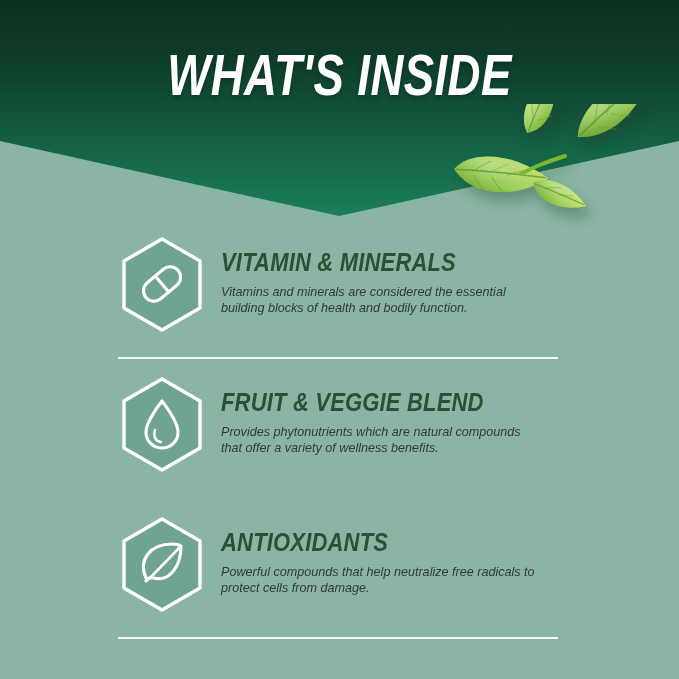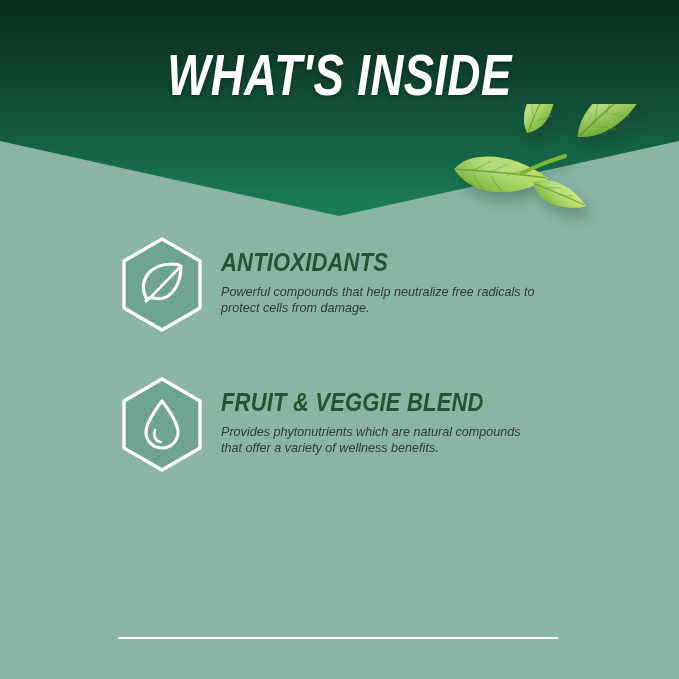--- a/index.html
+++ b/index.html
@@ -183,44 +183,60 @@
           <path d="M28,10 C32,7 36,4 40,2"></path>
         </g>
       </g>
 
       <path d="M74,70 C88,62 100,58 118,52" stroke="#7cb733" stroke-width="4" fill="none" stroke-linecap="round"></path>
     </g>
   </svg>
 
   <div id="sections">
 
+    <div class="section">
+      <div class="hexwrap">
+        <svg viewBox="0 0 88 97" width="88" height="97">
+          <polygon points="44,3 82,25 82,72 44,94 6,72 6,25" fill="#6fa392" stroke="#ffffff" stroke-width="3.4" stroke-linejoin="round"></polygon>
+          <g transform="translate(44,48) rotate(-40)" fill="none" stroke="#ffffff" stroke-width="3.1" stroke-linejoin="round">
+            <rect x="-21" y="-10.5" width="42" height="21" rx="10.5" ry="10.5"></rect>
+            <line x1="0" y1="-10.5" x2="0" y2="10.5"></line>
+          </g>
+        </svg>
+      </div>
+      <div class="sec-text">
+        <div class="sec-title">VITAMIN &amp; MINERALS</div>
+        <p class="sec-body">Vitamins and minerals are considered the essential building blocks of health and bodily function.</p>
+      </div>
+      <div class="divider" id="divider-1"></div>
+    </div>
+
+    <div class="section">
+      <div class="hexwrap">
+        <svg viewBox="0 0 88 97" width="88" height="97">
+          <polygon points="44,3 82,25 82,72 44,94 6,72 6,25" fill="#6fa392" stroke="#ffffff" stroke-width="3.4" stroke-linejoin="round"></polygon>
+          <path d="M44,25 C44,25 28,45 28,56 C28,65 35,72 44,72 C53,72 60,65 60,56 C60,45 44,25 44,25 Z" fill="none" stroke="#ffffff" stroke-width="3.1" stroke-linejoin="round"></path>
+          <path d="M37,54 C35,60 37,65 43,66" fill="none" stroke="#ffffff" stroke-width="2.4" stroke-linecap="round"></path>
+        </svg>
+      </div>
+      <div class="sec-text">
+        <div class="sec-title">FRUIT &amp; VEGGIE BLEND</div>
+        <p class="sec-body">Provides phytonutrients which are natural compounds that offer a variety of wellness benefits.</p>
+      </div>
+      <div class="divider" id="divider-2"></div>
+    </div>
 
     <div class="section">
       <div class="hexwrap">
         <svg viewBox="0 0 88 97" width="88" height="97">
           <polygon points="44,3 82,25 82,72 44,94 6,72 6,25" fill="#6fa392" stroke="#ffffff" stroke-width="3.4" stroke-linejoin="round"></polygon>
           <path d="M28,62 C20,44 32,28 54,28 C60,28 63,30 63,30 C63,52 50,66 36,62 C33,61 30,62 28,65" fill="none" stroke="#ffffff" stroke-width="3.1" stroke-linejoin="round" stroke-linecap="round"></path>
           <path d="M62,31 L31,63" fill="none" stroke="#ffffff" stroke-width="2.6" stroke-linecap="round"></path>
         </svg>
       </div>
       <div class="sec-text">
         <div class="sec-title">ANTIOXIDANTS</div>
         <p class="sec-body">Powerful compounds that help neutralize free radicals to protect cells from damage.</p>
       </div>
     </div>
 
-    <div class="section">
-      <div class="hexwrap">
-        <svg viewBox="0 0 88 97" width="88" height="97">
-          <polygon points="44,3 82,25 82,72 44,94 6,72 6,25" fill="#6fa392" stroke="#ffffff" stroke-width="3.4" stroke-linejoin="round"></polygon>
-          <path d="M44,25 C44,25 28,45 28,56 C28,65 35,72 44,72 C53,72 60,65 60,56 C60,45 44,25 44,25 Z" fill="none" stroke="#ffffff" stroke-width="3.1" stroke-linejoin="round"></path>
-          <path d="M37,54 C35,60 37,65 43,66" fill="none" stroke="#ffffff" stroke-width="2.4" stroke-linecap="round"></path>
-        </svg>
-      </div>
-      <div class="sec-text">
-        <div class="sec-title">FRUIT &amp; VEGGIE BLEND</div>
-        <p class="sec-body">Provides phytonutrients which are natural compounds that offer a variety of wellness benefits.</p>
-      </div>
-      <div class="divider" id="divider-2"></div>
-    </div>
-
   </div>
 </div>
 
 </body></html>

